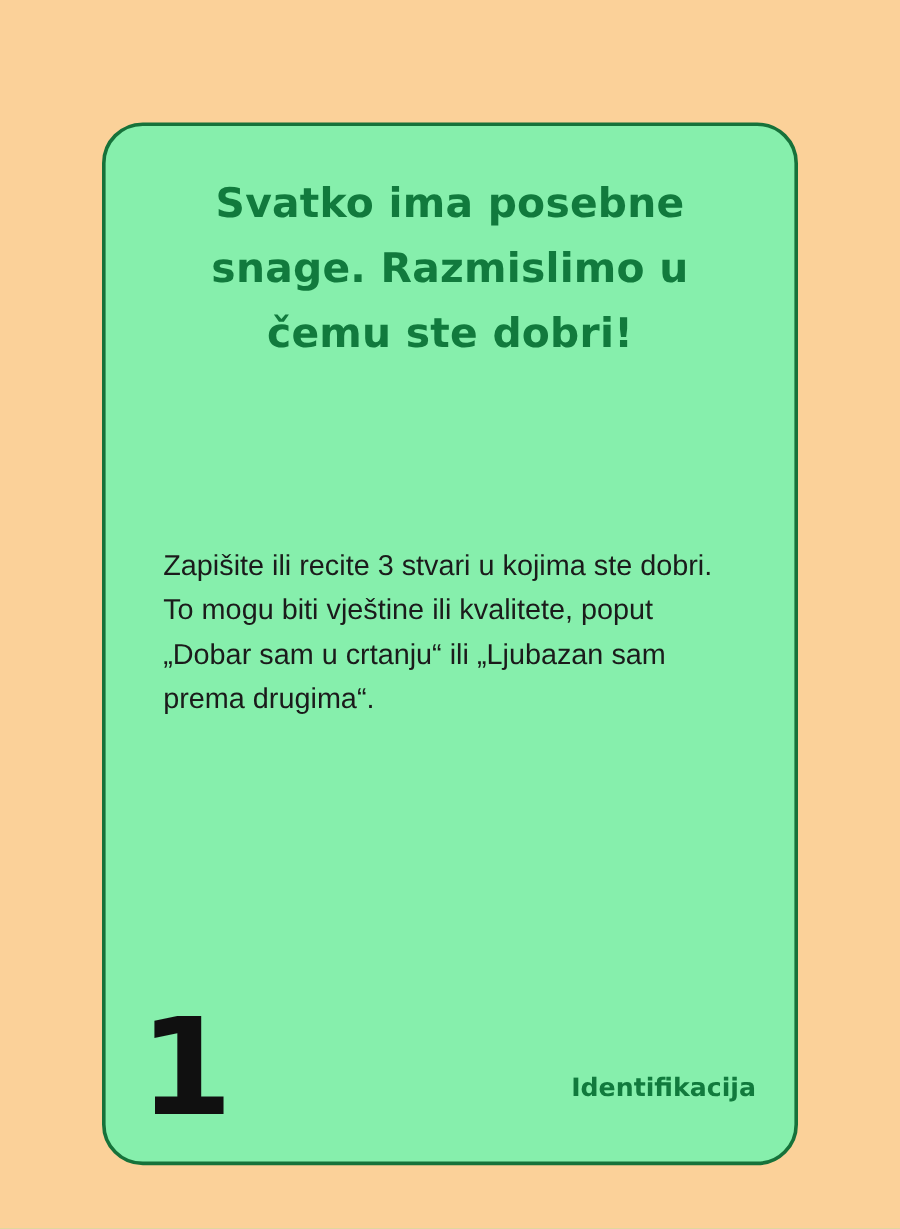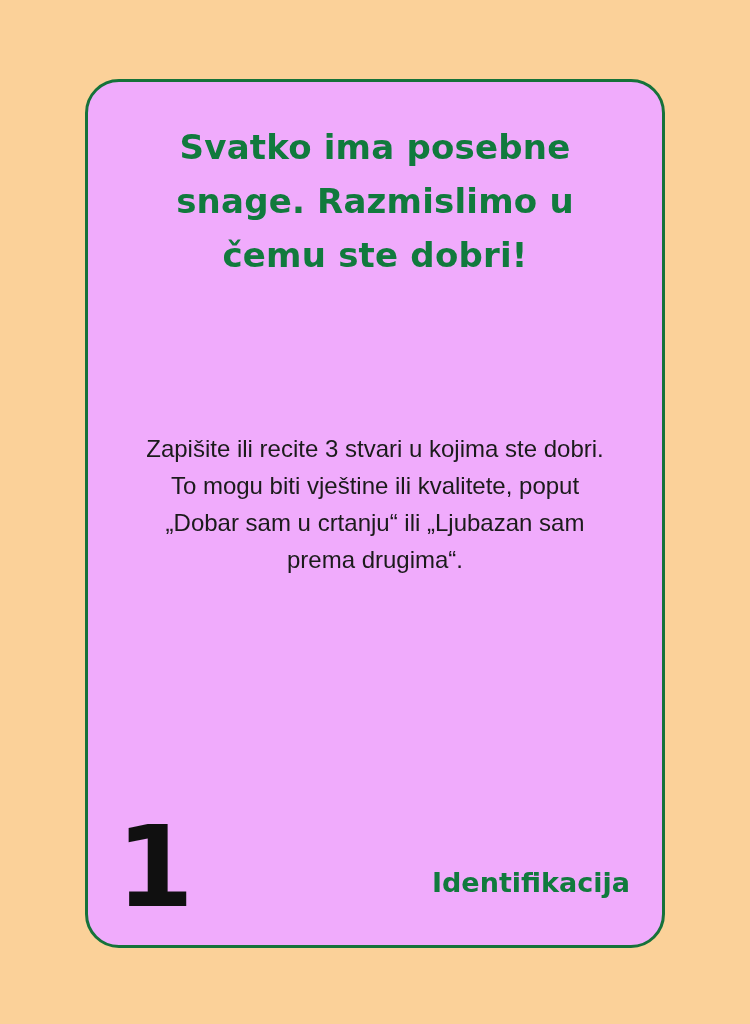--- a/index.html
+++ b/index.html
@@ -19,24 +19,25 @@
     left: 85px;
     top: 79px;
     width: 580px;
     height: 869px;
   }
 
   .card {
     width: 100%;
     height: 100%;
     box-sizing: border-box;
-    background: #f0abfc;
+    background: #86efac;
     border: 3px solid #16723a;
     border-radius: 34px;
     position: relative;
+    margin-top: 23px;
   }
 
   .card-title {
     position: absolute;
     left: 46px;
     right: 46px;
     top: 38px;
     text-align: center;
     color: #117a3d;
     font-family: "DejaVu Sans", sans-serif;
@@ -44,21 +45,20 @@
     font-size: 34px;
     line-height: 54px;
     letter-spacing: 0.2px;
   }
 
   .card-body {
     position: absolute;
     left: 48px;
     right: 48px;
     top: 348px;
-    text-align: center;
     color: #1b1b1b;
     font-family: "Liberation Sans", sans-serif;
     font-size: 24px;
     line-height: 37px;
   }
 
   .card-number {
     position: absolute;
     left: 28px;
     bottom: 28px;
@@ -72,21 +72,21 @@
 
   .card-category {
     position: absolute;
     right: 32px;
     bottom: 38px;
     width: 250px;
     text-align: right;
     color: #117a3d;
     font-family: "DejaVu Sans", sans-serif;
     font-weight: bold;
-    font-size: 27px;
+    font-size: 21px;
     line-height: 48px;
   }
   .card-category .line { display: block; }
 </style>
 </head>
 <body style="background: rgb(251, 209, 153);">
 
 <div class="card-wrap">
   <div class="card">
 

